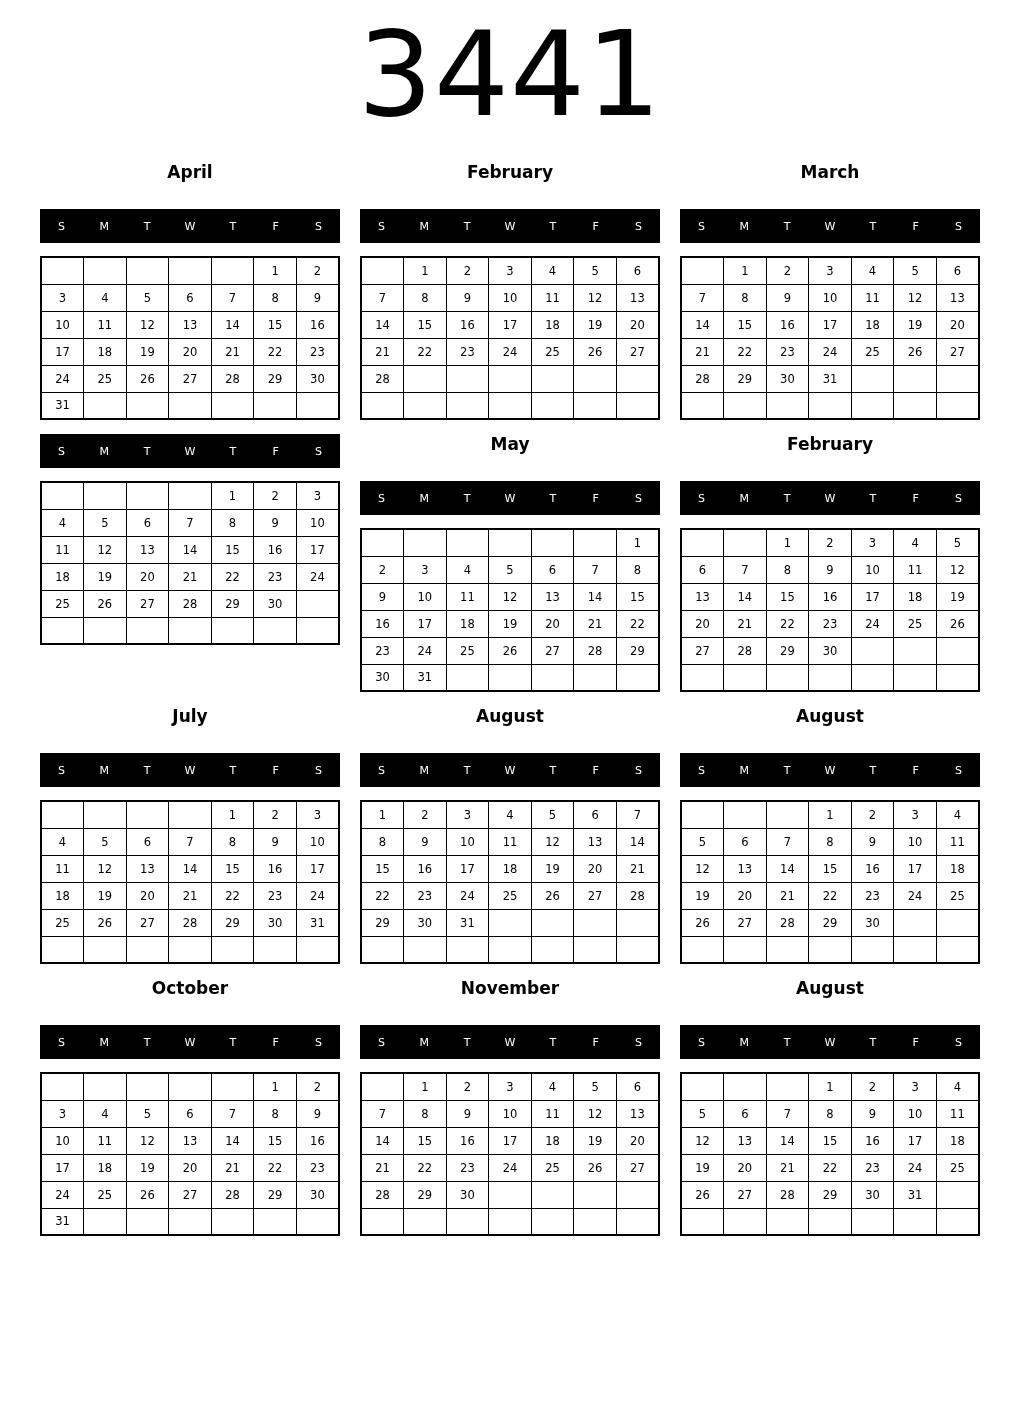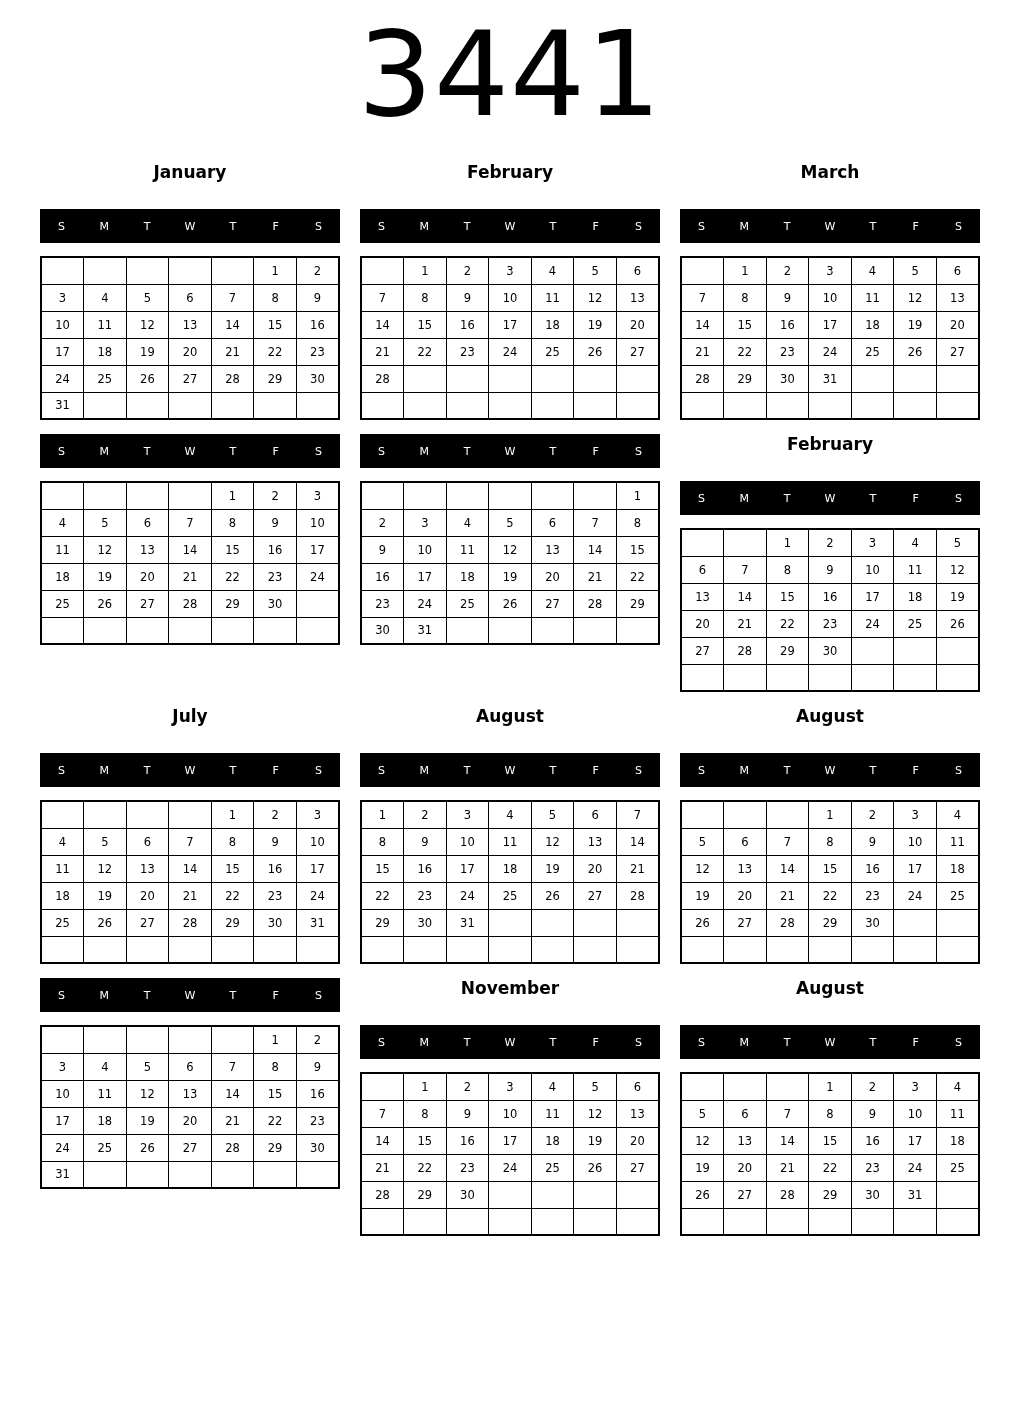--- a/index.html
+++ b/index.html
@@ -64,21 +64,21 @@
   }
 </style>
 </head>
 <body>
 
 <div>
   <h1 class="year-title">3441</h1>
 
   <div class="months-grid">
   <div class="month">
-    <div class="month-title">January</div>
+    <div class="month-title">April</div>
     <div class="dow-bar">
           <span class="dow">S</span>
           <span class="dow">M</span>
           <span class="dow">T</span>
           <span class="dow">W</span>
           <span class="dow">T</span>
           <span class="dow">F</span>
           <span class="dow">S</span>
         </div>
     <table class="date-grid">
@@ -347,20 +347,21 @@
               <td></td>
               <td></td>
               <td></td>
               <td></td>
             </tr>
           </tbody>
     </table>
   </div>
 
   <div class="month">
+    <div class="month-title">May</div>
     <div class="dow-bar">
           <span class="dow">S</span>
           <span class="dow">M</span>
           <span class="dow">T</span>
           <span class="dow">W</span>
           <span class="dow">T</span>
           <span class="dow">F</span>
           <span class="dow">S</span>
         </div>
     <table class="date-grid">
@@ -701,20 +702,21 @@
               <td></td>
               <td></td>
               <td></td>
               <td></td>
             </tr>
           </tbody>
     </table>
   </div>
 
   <div class="month">
+    <div class="month-title">October</div>
     <div class="dow-bar">
           <span class="dow">S</span>
           <span class="dow">M</span>
           <span class="dow">T</span>
           <span class="dow">W</span>
           <span class="dow">T</span>
           <span class="dow">F</span>
           <span class="dow">S</span>
         </div>
     <table class="date-grid">

